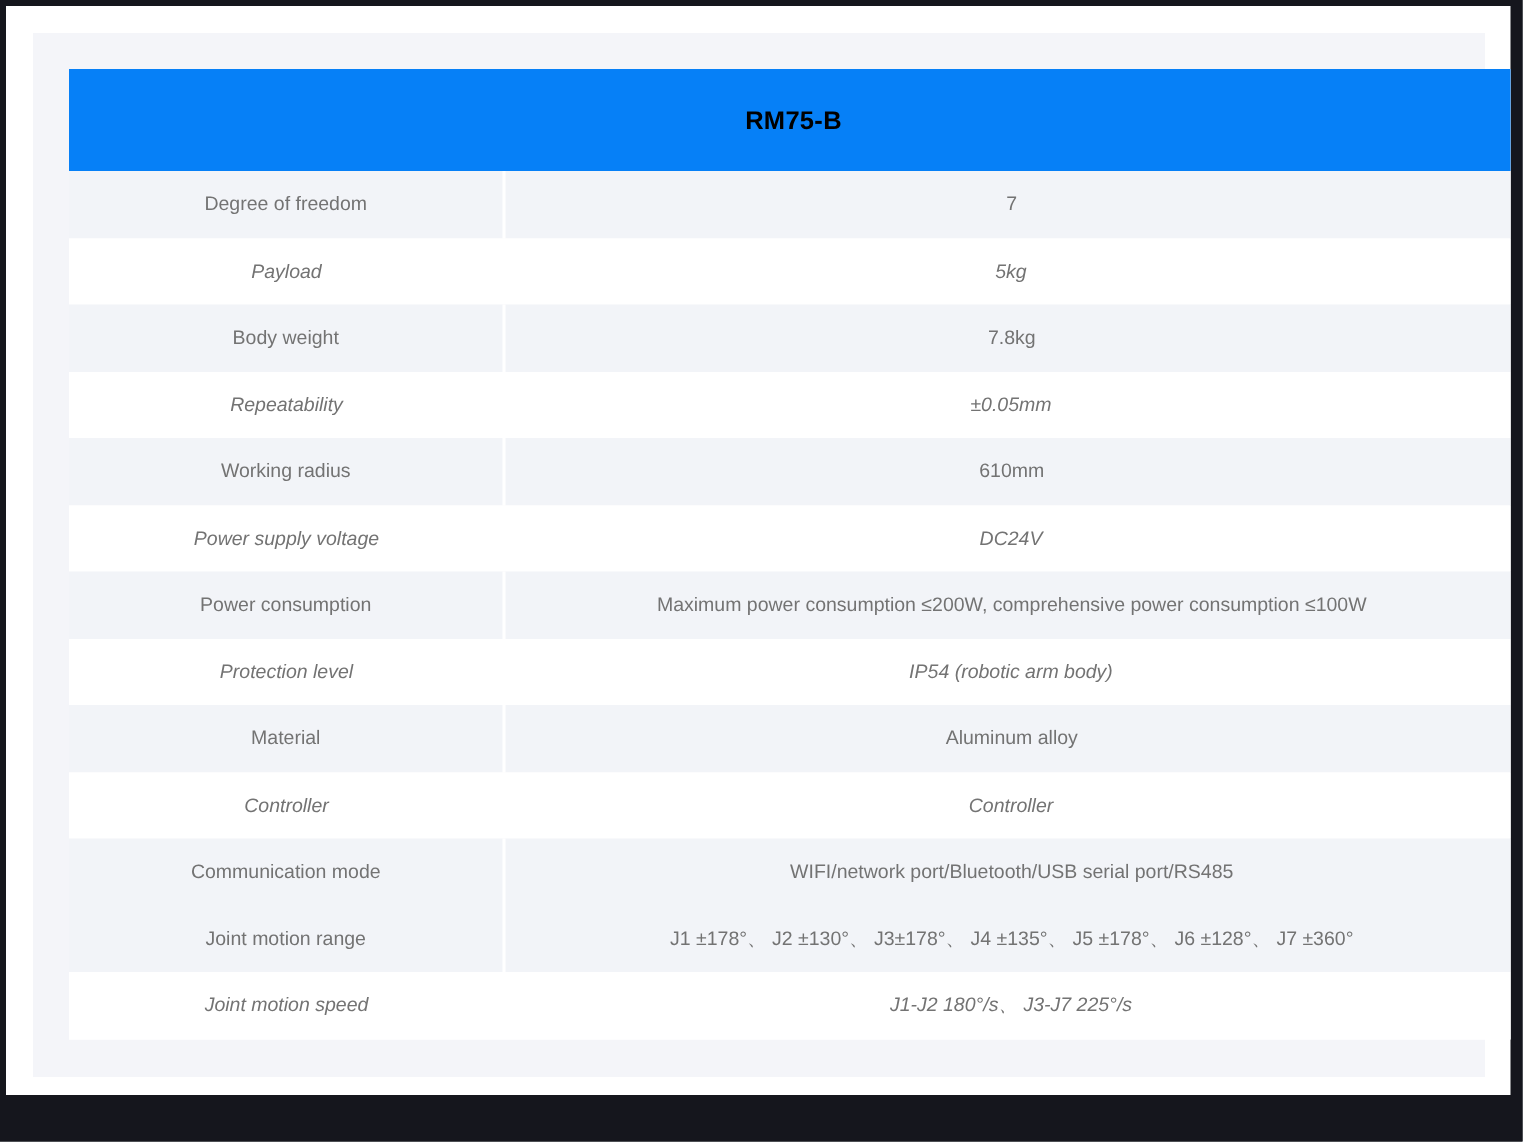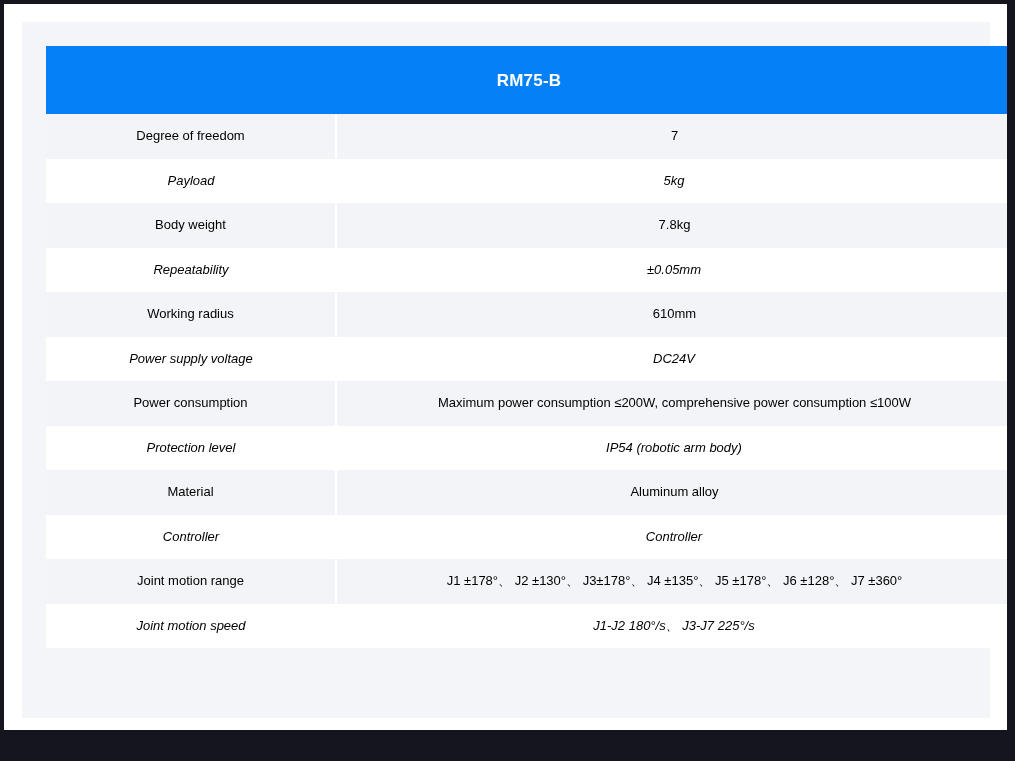--- a/index.html
+++ b/index.html
@@ -60,21 +60,21 @@
 
   .spec-header {
     height: 68px;
     background: #0680f7;
     display: flex;
     align-items: center;
     justify-content: center;
   }
 
   .spec-title {
-    color: #ffffff;
+    color: #000000;
     font-size: 17px;
     font-weight: bold;
     letter-spacing: 0.2px;
     line-height: 1;
   }
 
   .spec-table {
     width: 100%;
     border-collapse: collapse;
     table-layout: fixed;
@@ -90,21 +90,21 @@
 
   .spec-table tr.row-even {
     background: #ffffff;
     font-style: italic;
   }
 
   .spec-table td {
     text-align: center;
     vertical-align: middle;
     font-size: 13px;
-    color: #000000;
+    color: #737373;
     padding: 0 8px;
     line-height: 1.35;
     box-sizing: border-box;
   }
 
   .spec-table td.cell-label {
     width: 290px;
   }
 
   .spec-table tr.row-odd td.cell-label {
@@ -164,20 +164,24 @@
             </tr>
             <tr class="row-odd">
               <td class="cell-label">Material</td>
               <td class="cell-value">Aluminum alloy</td>
             </tr>
             <tr class="row-even">
               <td class="cell-label">Controller</td>
               <td class="cell-value">Controller</td>
             </tr>
             <tr class="row-odd">
+              <td class="cell-label">Communication mode</td>
+              <td class="cell-value">WIFI/network port/Bluetooth/USB serial port/RS485</td>
+            </tr>
+            <tr class="row-odd">
               <td class="cell-label">Joint motion range</td>
               <td class="cell-value">J1 ±178°、 J2 ±130°、 J3±178°、 J4 ±135°、 J5 ±178°、 J6 ±128°、 J7 ±360°</td>
             </tr>
             <tr class="row-even">
               <td class="cell-label">Joint motion speed</td>
               <td class="cell-value">J1-J2 180°/s、 J3-J7 225°/s</td>
             </tr>
           </tbody>
         </table>
 

